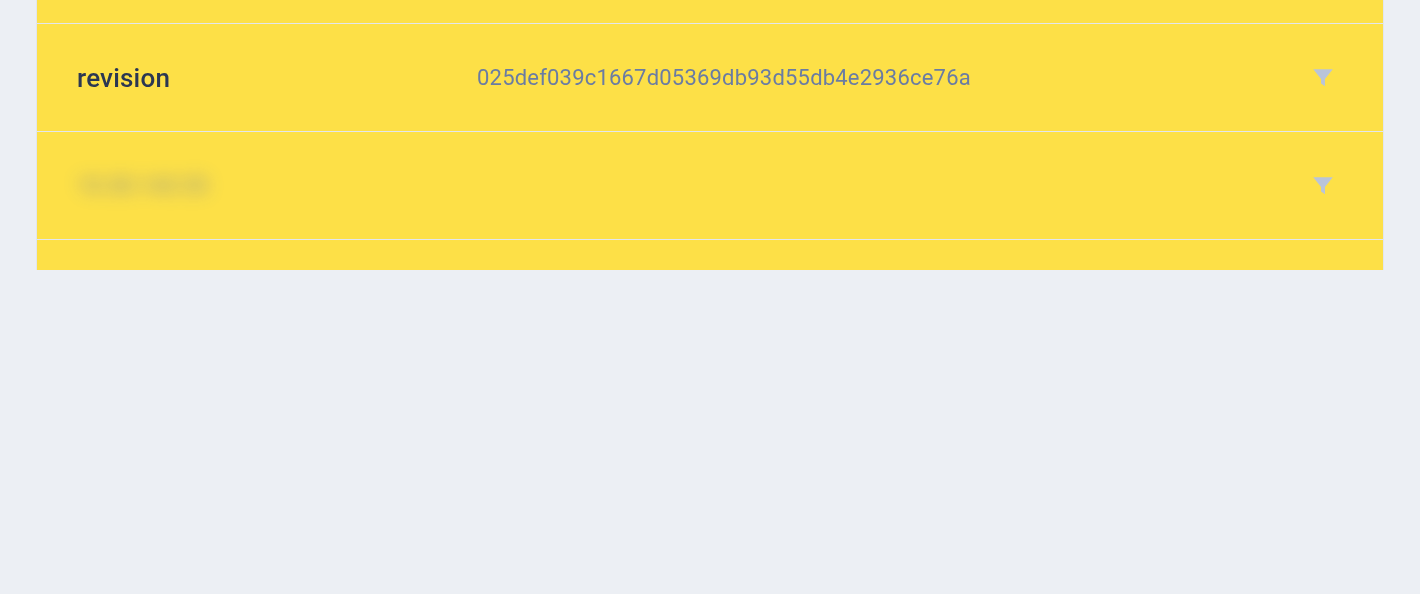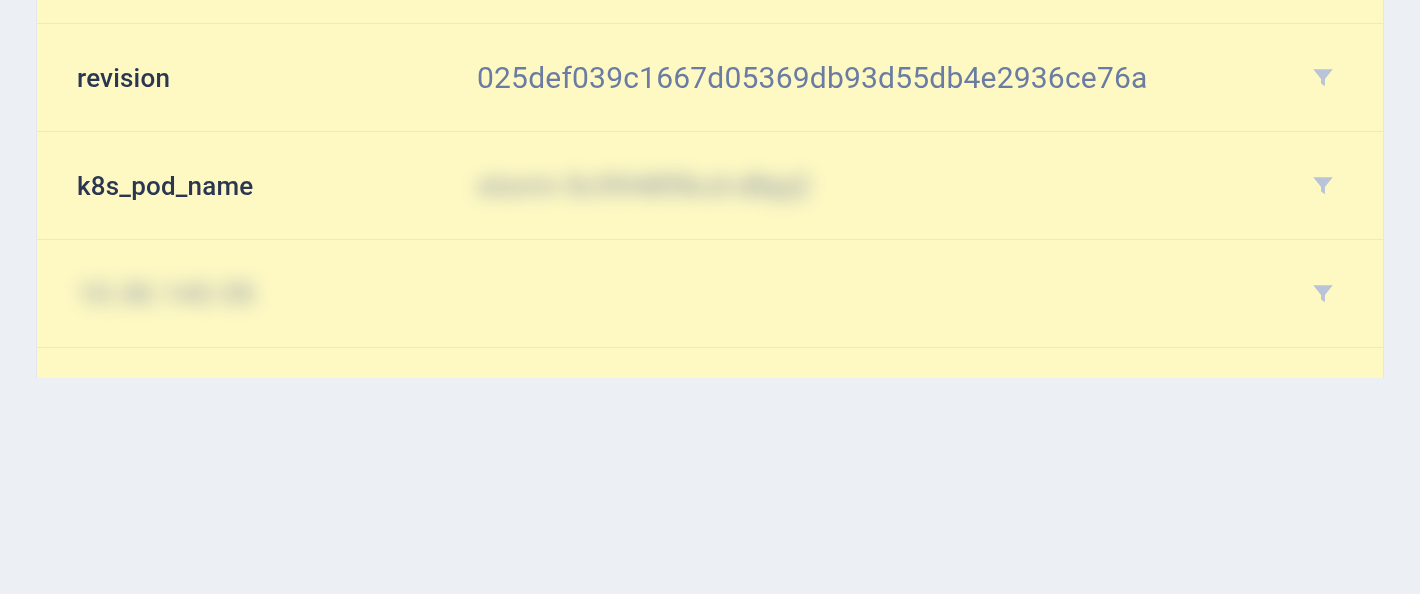--- a/index.html
+++ b/index.html
@@ -7,21 +7,21 @@
       width: 1420px;
       height: 594px;
       overflow: hidden;
       font-family: -apple-system, BlinkMacSystemFont, "Segoe UI", Roboto, "Helvetica Neue", Arial, sans-serif;
     }
     body {
       background: #eceff4;
       padding: 0 36px;
     }
     .panel {
-      background: #fef9c3;
+      background: #fde047;
       border-left: 1px solid #e2e6ee;
       border-right: 1px solid #e2e6ee;
     }
     .row {
       display: flex;
       align-items: center;
       min-height: 108px;
       padding: 0 40px;
       border-bottom: 1px solid #e2e6ee;
     }
@@ -36,21 +36,21 @@
     .key {
       flex: 0 0 400px;
       color: #2b3752;
       font-size: 26px;
       font-weight: 500;
       letter-spacing: 0.2px;
     }
     .val {
       flex: 1 1 auto;
       color: #6a7ca3;
-      font-size: 30px;
+      font-size: 22px;
       font-weight: 400;
       letter-spacing: 0.2px;
       white-space: nowrap;
       overflow: hidden;
       padding-right: 20px;
     }
     .val.blurred {
       filter: blur(9px);
       opacity: 0.85;
       user-select: none;
@@ -83,31 +83,20 @@
     <div class="val">025def039c1667d05369db93d55db4e2936ce76a</div>
     <div class="filter-btn">
       <span>
         <svg viewBox="0 0 24 24" fill="currentColor">
             <path d="M3 4h18l-7.2 9v6.5L10.2 17v-4L3 4z"></path>
           </svg>
       </span>
     </div>
   </div>
 
-  <div class="row">
-    <div class="key">k8s_pod_name</div>
-    <div class="val blurred">storm-5c9948f8cd-d8pj2</div>
-    <div class="filter-btn">
-      <span>
-        <svg viewBox="0 0 24 24" fill="currentColor">
-            <path d="M3 4h18l-7.2 9v6.5L10.2 17v-4L3 4z"></path>
-          </svg>
-      </span>
-    </div>
-  </div>
 
 
 
   <div class="row">
     <div class="val blurred">10.30.143.55</div>
     <div class="filter-btn">
       <span>
         <svg viewBox="0 0 24 24" fill="currentColor">
             <path d="M3 4h18l-7.2 9v6.5L10.2 17v-4L3 4z"></path>
           </svg>

